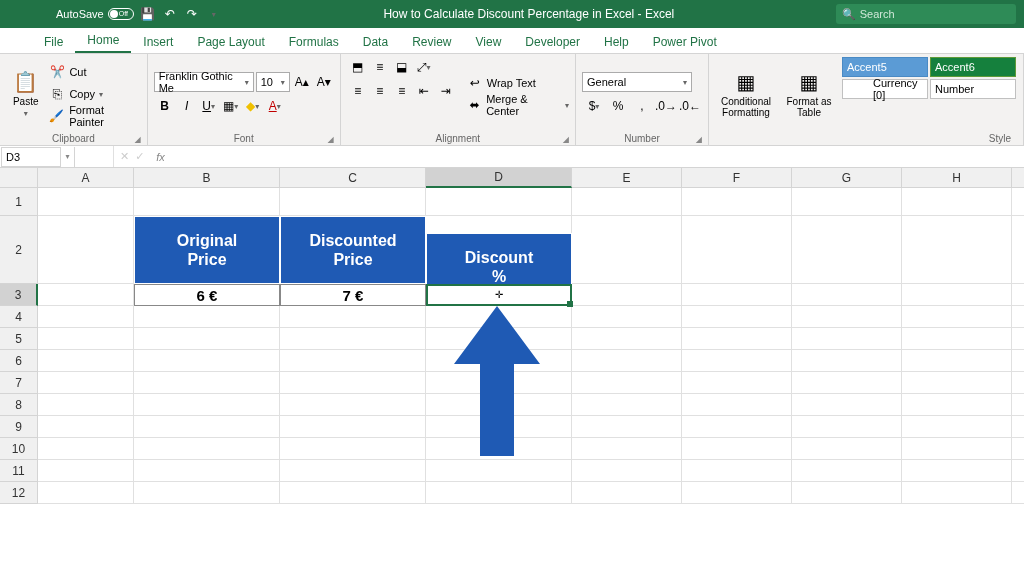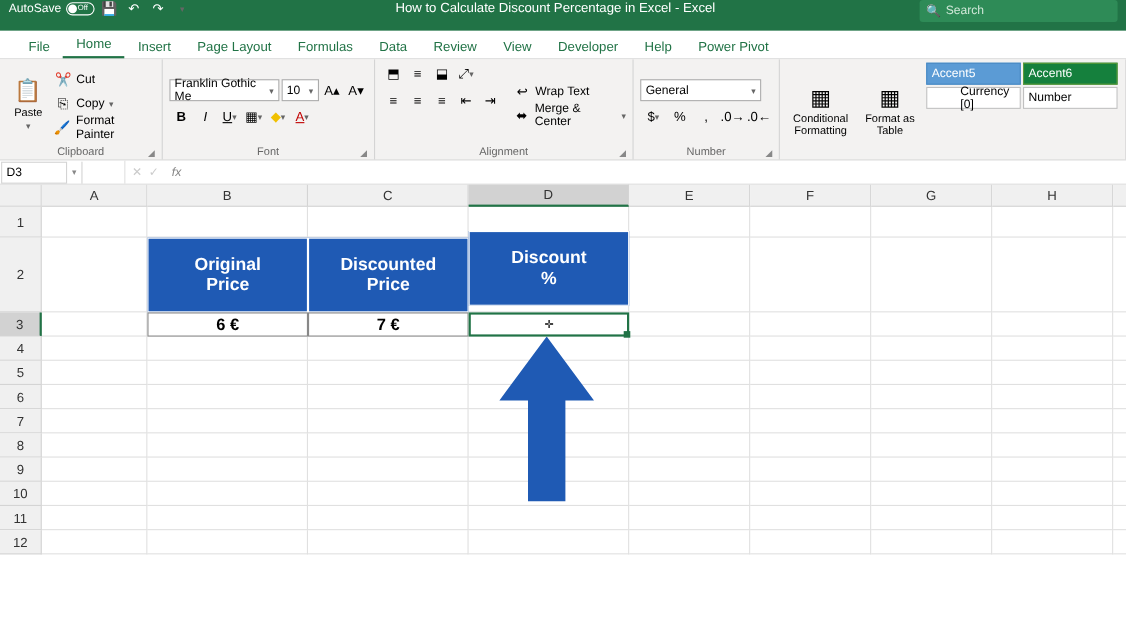--- a/index.html
+++ b/index.html
@@ -1,30 +1,30 @@
 <!DOCTYPE html>
 <html><head>
 <meta charset="utf-8">
 <style>
 * { margin: 0; padding: 0; box-sizing: border-box; font-family: "Segoe UI", Arial, sans-serif; }
 body { background: #fff; overflow: hidden; width: 1024px; height: 576px; }
 
 
-.titlebar { background: #217346; height: 28px; display: flex; align-items: flex-start; color: #fff; font-size: 11px; }
+.titlebar { background: #217346; height: 28px; display: flex; align-items: center; color: #fff; font-size: 11px; padding-left: 48px; }
 .titlebar-left { display: flex; align-items: center; gap: 6px; padding-left: 8px; }
 .autosave { display: flex; align-items: center; gap: 4px; }
 .toggle { width: 26px; height: 12px; border: 1px solid #fff; border-radius: 6px; position: relative; font-size: 7px; padding-left: 10px; line-height: 10px; }
 .toggle::before { content: ""; width: 8px; height: 8px; background: #fff; border-radius: 50%; position: absolute; left: 1px; top: 1px; }
 .qat-icon { width: 16px; height: 16px; display: flex; align-items: center; justify-content: center; font-size: 12px; cursor: pointer; }
 .titlebar-center { flex: 1; text-align: center; font-size: 12px; }
 .titlebar-right { display: flex; align-items: center; gap: 4px; padding-right: 8px; }
 .search-box { background: #2e8b57; border-radius: 3px; height: 20px; width: 180px; display: flex; align-items: center; padding: 0 6px; gap: 4px; font-size: 11px; color: #d0e8d8; }
 
 
-.ribbon-tabs { background: #fff; height: 26px; display: flex; align-items: flex-end; padding-left: 14px; gap: 0; border-bottom: 1px solid #d4d4d4; }
+.ribbon-tabs { background: #fff; height: 26px; display: flex; align-items: flex-end; padding-left: 32px; gap: 0; border-bottom: 1px solid #d4d4d4; }
 .tab { padding: 4px 12px; font-size: 12px; color: #217346; cursor: pointer; }
 .tab.active { color: #217346; border-bottom: 2px solid #217346; font-weight: 400; }
 
 
 .ribbon { background: #f3f2f1; height: 92px; display: flex; border-bottom: 1px solid #d4d4d4; font-size: 11px; }
 .group { border-right: 1px solid #d4d4d4; padding: 2px 6px 0 6px; display: flex; flex-direction: column; }
 .group-body { flex: 1; display: flex; gap: 4px; }
 .group-label { text-align: center; font-size: 10px; color: #666; padding: 1px 0; position: relative; }
 .group-label .launcher { position: absolute; right: 0; bottom: 1px; font-size: 8px; color: #888; cursor: pointer; }
 
@@ -264,20 +264,21 @@
         <div class="styles-row">
           <div class="style-swatch swatch-accent5">Accent5</div>
           <div class="style-swatch swatch-accent6">Accent6</div>
         </div>
         <div class="styles-row">
           <div class="style-swatch swatch-currency">Currency [0]</div>
           <div class="style-swatch swatch-percent">Number</div>
         </div>
       </div>
     </div>
+    <div class="group-label" style="text-align:right; padding-right:6px"><span>Style</span></div>
   </div>
 </div>
 
 <div class="formula-bar">
   <div class="name-box">D3</div>
   <div class="name-box-drop">▾</div>
   <div class="fx-area">
     <span style="color:#ccc">✕</span>
     <span style="color:#ccc">✓</span>
     <span class="fx-btn">fx</span>
@@ -421,21 +422,21 @@
       <div class="cell" style="left: 754px; top: 294px; width: 110px; height: 22px;"></div>
       <div class="cell" style="left: 864px; top: 294px; width: 110px; height: 22px;"></div>
       <div class="cell" style="left: 974px; top: 294px; width: 60px; height: 22px;"></div>
     </div>
 
   <div id="table-overlay">
       <div class="table-header" style="left: 134px; top: 48px; width: 146px; height: 68px;">Original<br>Price</div>
       <div class="table-cell" style="left: 134px; top: 116px; width: 146px; height: 22px;">6 €</div>
       <div class="table-header" style="left: 280px; top: 48px; width: 146px; height: 68px;">Discounted<br>Price</div>
       <div class="table-cell" style="left: 280px; top: 116px; width: 146px; height: 22px;">7 €</div>
-      <div class="table-header" style="left: 426px; top: 42px; width: 146px; height: 68px;">Discount<br>%</div>
+      <div class="table-header" style="left: 426px; top: 65px; width: 146px; height: 68px;">Discount<br>%</div>
       <div class="table-cell active-cell" style="left: 426px; top: 116px; width: 146px; height: 22px;"></div>
       <div class="cursor-plus" style="left: 495px; top: 121px;">✛</div>
     </div>
 
   <div class="big-arrow" style="left:452px; top:138px;">
     <svg width="90" height="150" viewBox="0 0 90 150">
       <polygon points="45,0 88,58 62,58 62,150 28,150 28,58 2,58" fill="#1f5ab4"></polygon>
     </svg>
   </div>
 </div>

